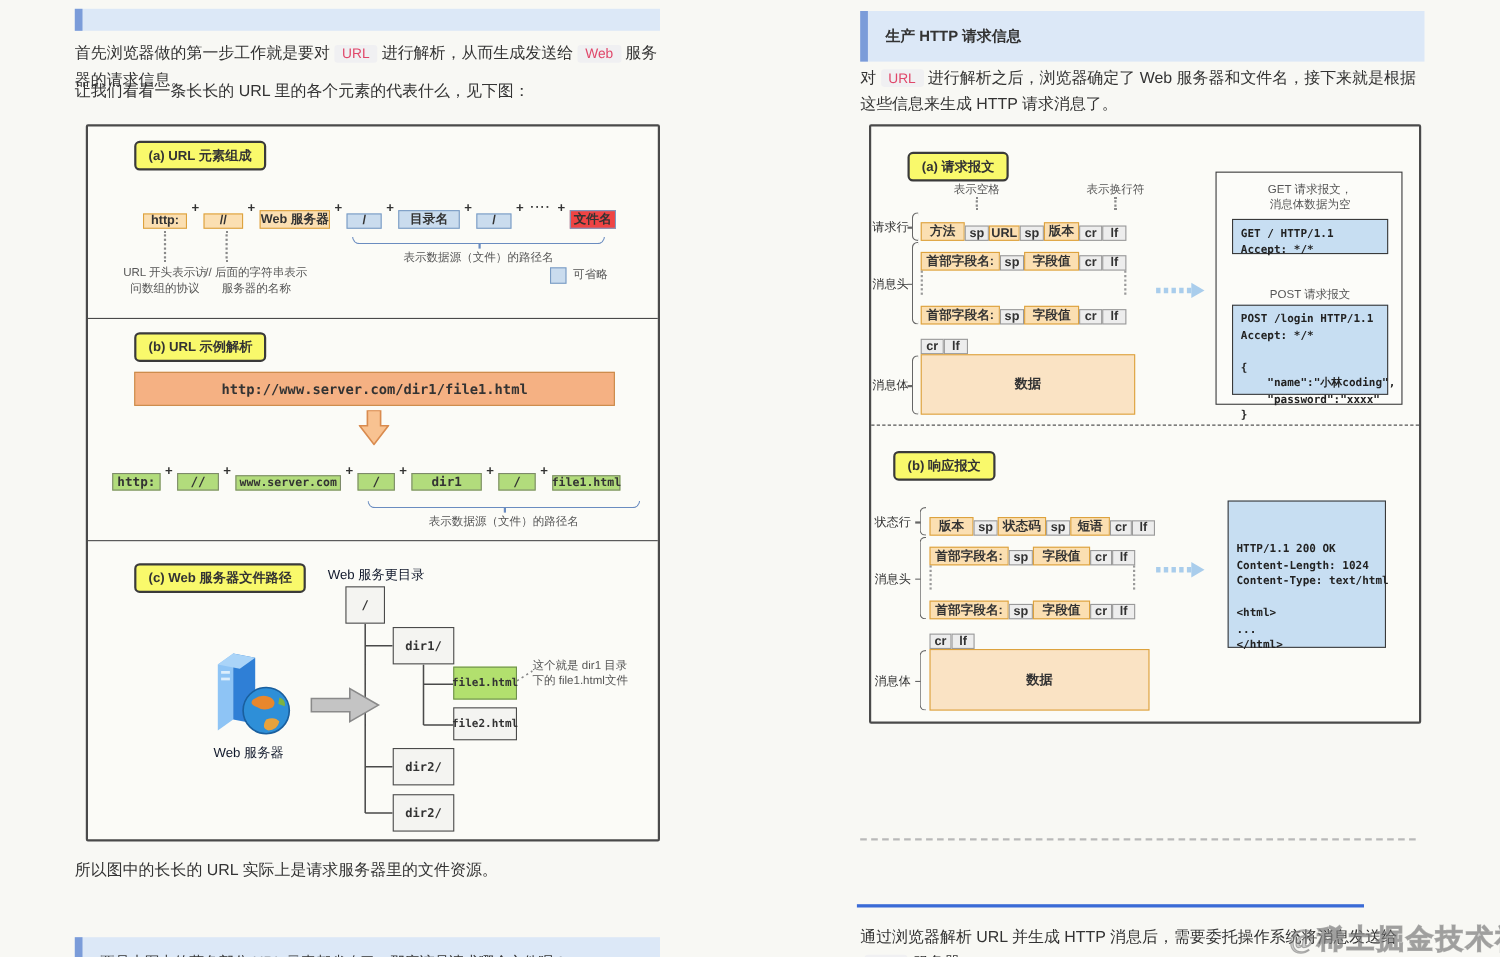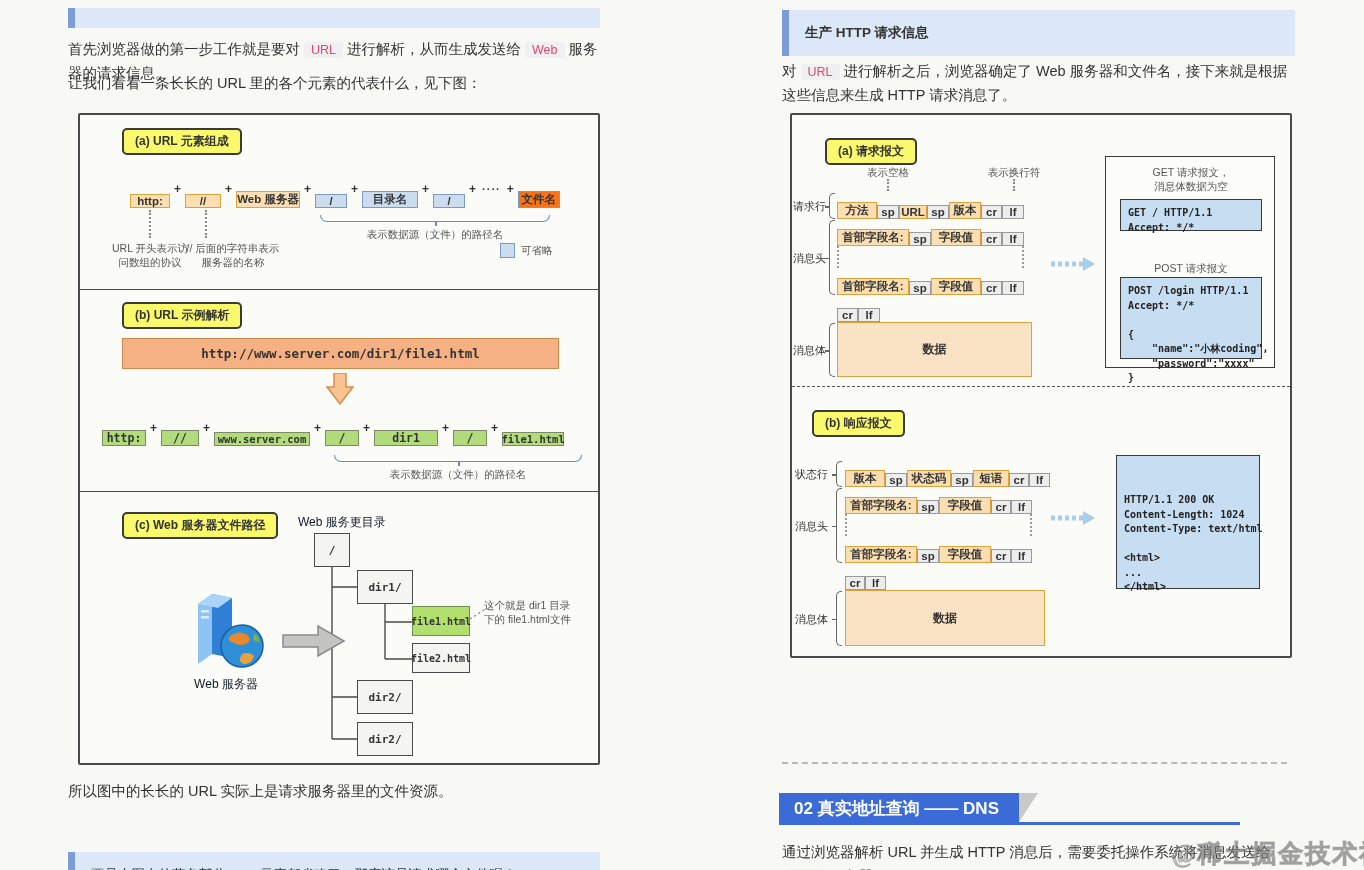--- a/index.html
+++ b/index.html
@@ -13,21 +13,21 @@
   .callout{background:#dce8f7;border-left:7px solid #7b9cd9;padding:11px 16px;font-size:13.5px;line-height:1.75;box-sizing:border-box}
   .code{background:#f0f0f2;color:#e0476a;border-radius:3px;padding:1px 7px;font-size:12.5px;margin:0 4px;white-space:nowrap}
   .dbox{position:absolute;border:2px solid #4a4a4a;border-radius:2px;background:#fbfbf7;box-sizing:border-box}
   .sec{position:absolute;left:0;width:100%;box-sizing:border-box}
   .sec.bt{border-top:1.5px solid #4a4a4a}
   .ylbl{position:absolute;background:#f9f96b;border:2px solid #3a3a3a;border-radius:5px;font-weight:bold;font-size:12px;padding:3px 11px;white-space:nowrap}
   .mrow{position:absolute;display:flex;align-items:flex-end}
   .mb{display:flex;align-items:center;justify-content:center;border:1.6px solid #9a9a9a;font-weight:bold;font-size:11.5px;box-sizing:border-box;background:#ededed;white-space:nowrap}
   .mb.or{background:#fbdfb2;border-color:#dda23e}
   .mb.bl{background:#cadcee;border-color:#7a9cc4}
-  .mb.wh{background:#f97316;border-color:#7a9cc4}
+  .mb.wh{background:#ef4444;border-color:#7a9cc4}
   .mb.gn{background:#b2dc7c;border-color:#7d8a6a}
   .mb.big{background:#fae3c4;border-color:#dda23e;font-size:12px}
   .mb.tree{background:#f4f4f1;border-color:#4a4a4a;font-family:"DejaVu Sans Mono",monospace;font-size:11px}
   .mb.tree.gn{background:#b2e06e;border-color:#6f8f4f}
   .plus{font-weight:bold;font-size:12px;padding:0 4px;align-self:center}
   .dots{font-weight:bold;font-size:11px;letter-spacing:1px;align-self:center;padding:0 2px}
   .ann{position:absolute;font-size:10.5px;color:#555;text-align:center;line-height:1.35}
   .dotv{position:absolute;border-left:2px dotted #888}
   .hbrace{position:absolute;height:7px;border:1.6px solid #6a8cc0;border-top:none;border-radius:0 0 7px 7px;box-sizing:border-box}
   .hbrace:after{content:'';position:absolute;left:50%;bottom:-5px;width:1.6px;height:5px;background:#6a8cc0}
@@ -295,24 +295,20 @@
 
 &lt;html&gt;
 ...
 &lt;/html&gt;</div>
     </div>
   </div>
 
 
   <div class="divider-dashed" style="left:0;top:762px;width:505px"></div>
 
-  <div class="sechead" style="left:-3px;top:793px">
-    <span>02 真实地址查询 —— DNS</span>
-    <span class="fold"></span>
-  </div>
   <div class="secline" style="left:-3px;top:822px;width:461px"></div>
 
   <p class="body abs" style="left:0;top:841px;width:513px">
     <span>通过浏览器解析 URL 并生成 HTTP 消息后，需要委托操作系统将消息发送给</span><span class="code">Web</span><span>服务器。</span>
   </p>
 </div>
 
 <div class="watermark" style="left:1172px;top:837px">@稀土掘金技术社区</div>
 
 </body></html>

